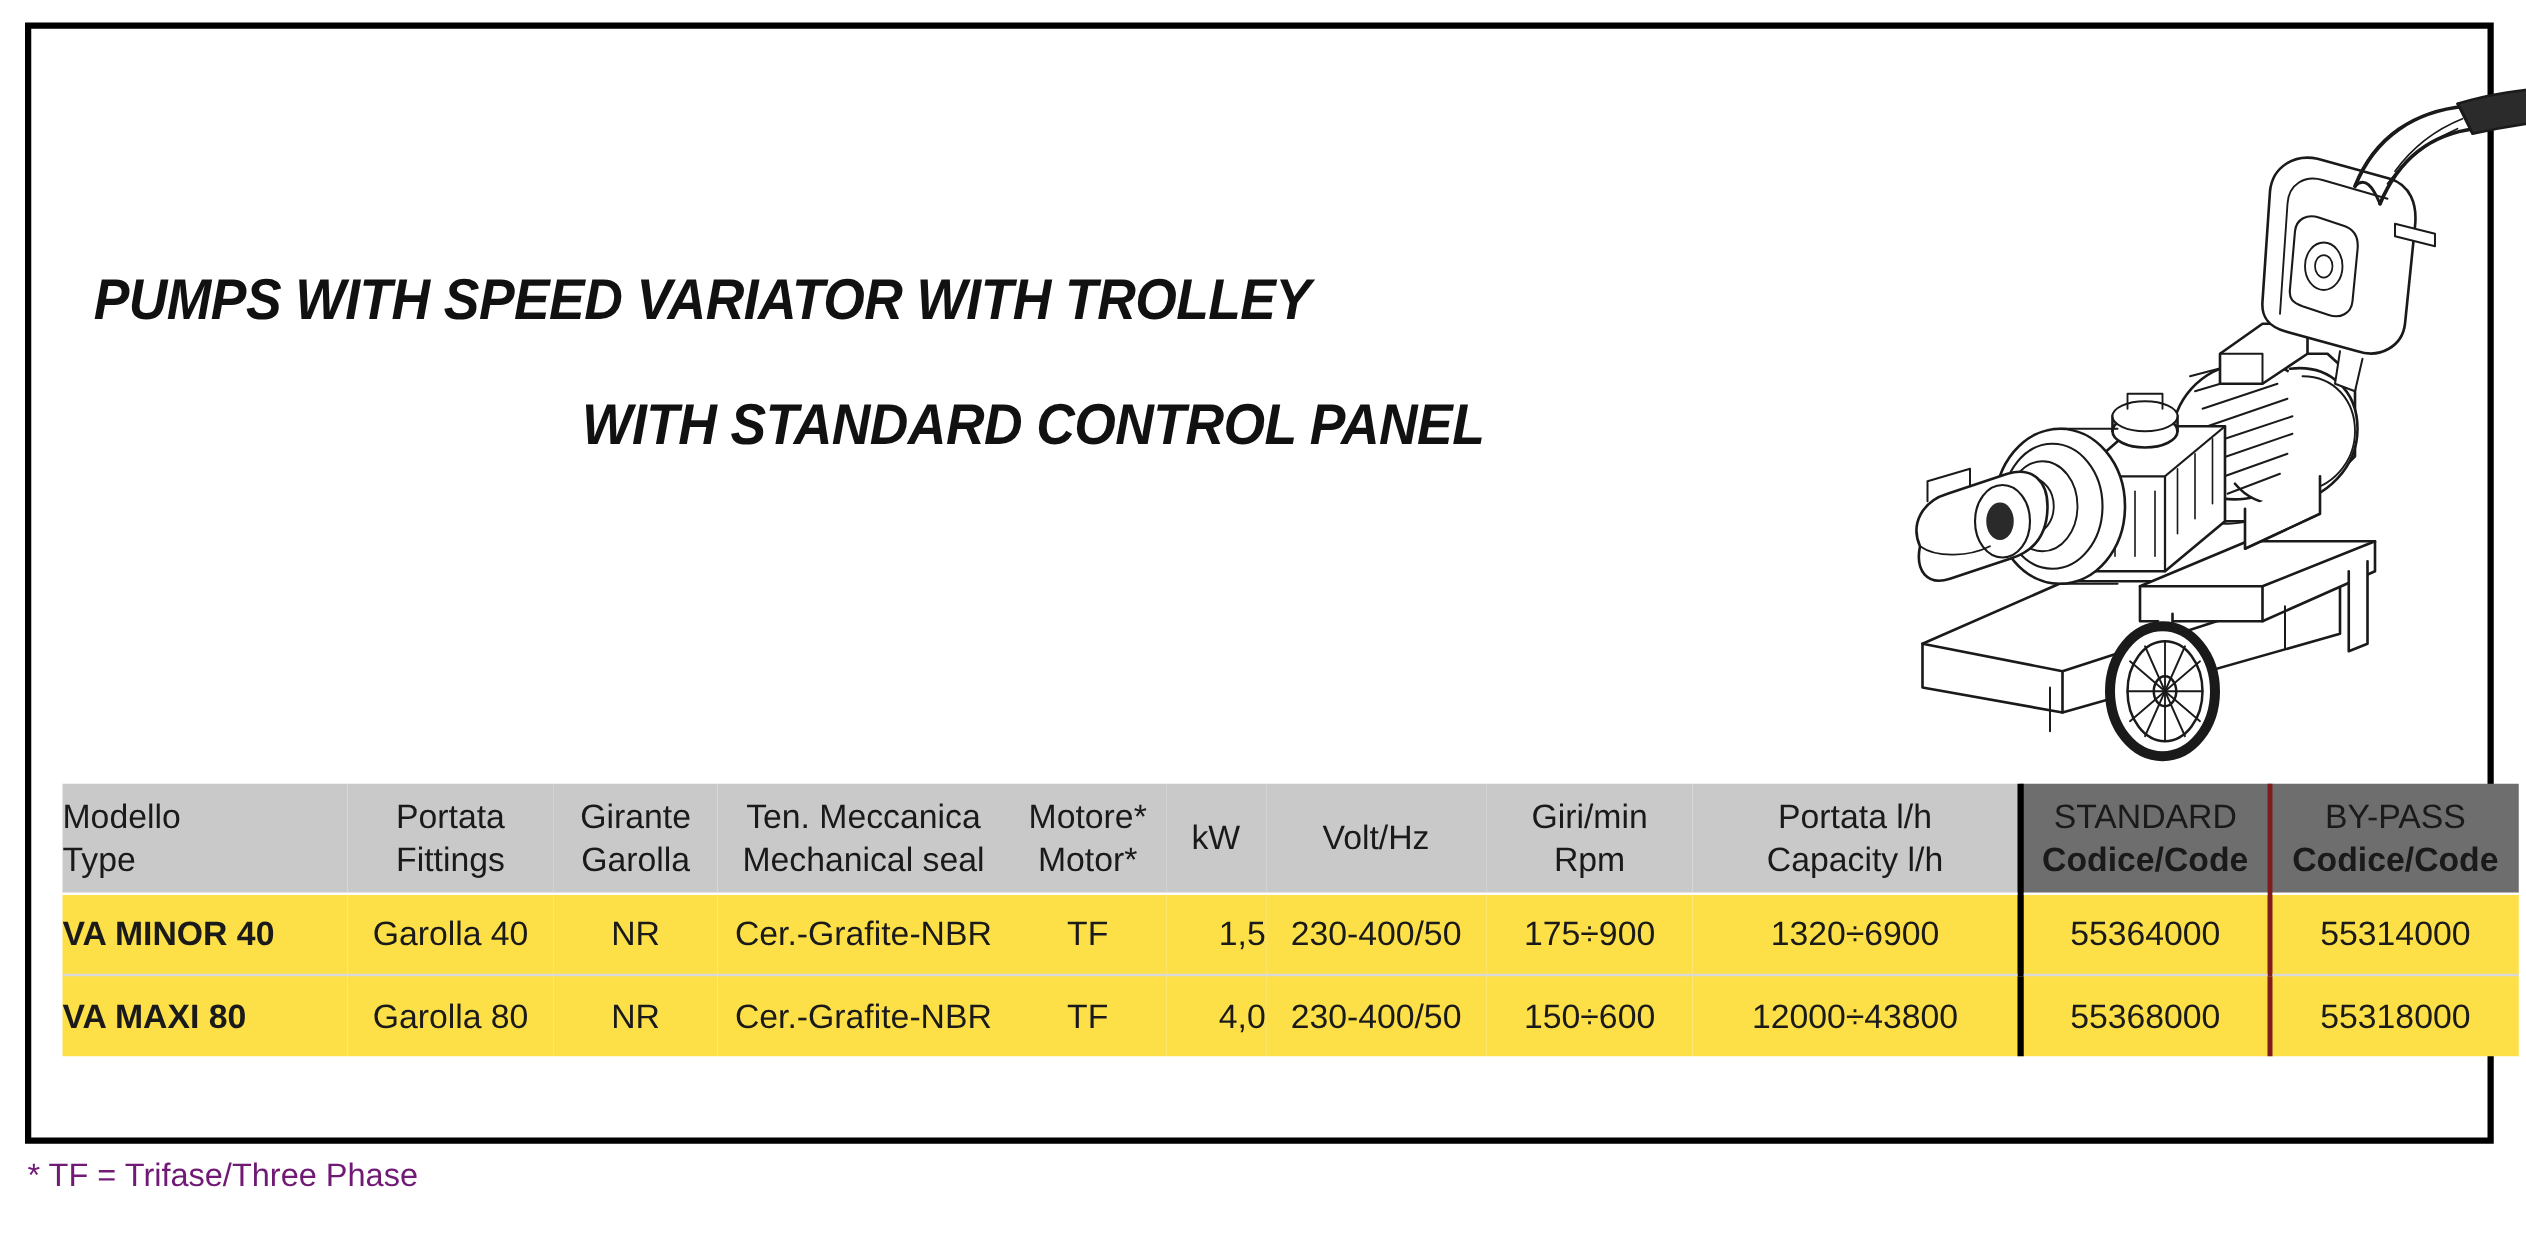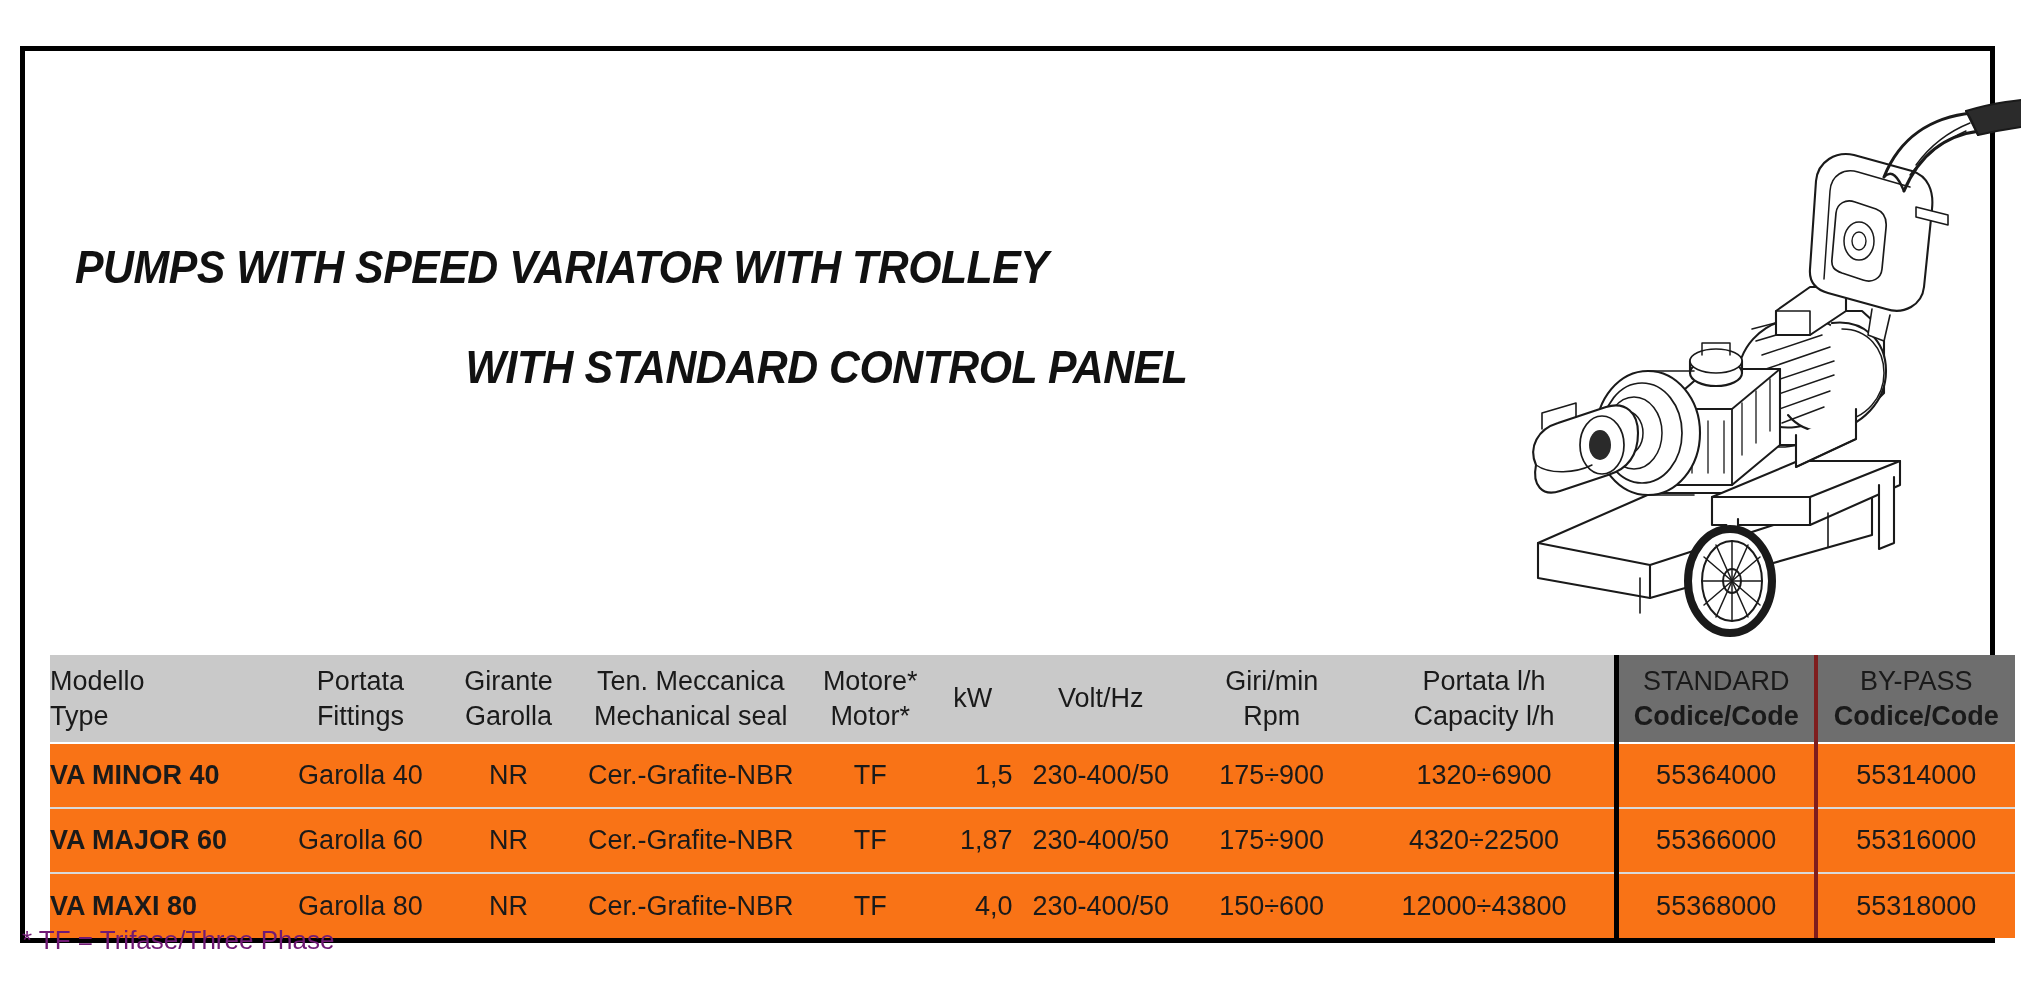--- a/index.html
+++ b/index.html
@@ -19,21 +19,20 @@
   
   #panel {
     position: absolute;
     left: 20px;
     top: 18px;
     width: 1975px;
     height: 897px;
     box-sizing: border-box;
     border: 5px solid #000000;
     background: #ffffff;
-    margin-top: 28px;
   }
 
   
   #title-block {
     position: absolute;
     left: 50px;
     top: 192px;
     width: 1390px;
   }
   .title-line {
@@ -97,21 +96,21 @@
   thead th.code-head {
     background: #6e6e6e;
     color: #ffffff;
   }
   thead th.code-head .h1 { font-weight: normal; }
   thead th.code-head .h2 { font-weight: bold; }
 
   
   tbody td {
     height: 65px;
-    background: #f97316;
+    background: #fde047;
     border-top: 2px solid #d9d9d9;
     padding: 0 4px;
     box-sizing: border-box;
     white-space: nowrap;
   }
   tbody tr:first-child td { border-top: 2px solid #ffffff; }
 
   td.model, th.model  { text-align: left;  padding-left: 14px; }
   td.model { font-weight: bold; }
 
@@ -345,33 +344,20 @@
         <td class="c">Garolla 40</td>
         <td class="c">NR</td>
         <td class="c">Cer.-Grafite-NBR</td>
         <td class="c">TF</td>
         <td class="r">1,5</td>
         <td class="c">230-400/50</td>
         <td class="c">175÷900</td>
         <td class="c">1320÷6900</td>
         <td class="c sep-left">55364000</td>
         <td class="c sep-mid">55314000</td>
-      </tr>
-      <tr>
-        <td class="model">VA MAJOR 60</td>
-        <td class="c">Garolla 60</td>
-        <td class="c">NR</td>
-        <td class="c">Cer.-Grafite-NBR</td>
-        <td class="c">TF</td>
-        <td class="r">1,87</td>
-        <td class="c">230-400/50</td>
-        <td class="c">175÷900</td>
-        <td class="c">4320÷22500</td>
-        <td class="c sep-left">55366000</td>
-        <td class="c sep-mid">55316000</td>
       </tr>
       <tr>
         <td class="model">VA MAXI 80</td>
         <td class="c">Garolla 80</td>
         <td class="c">NR</td>
         <td class="c">Cer.-Grafite-NBR</td>
         <td class="c">TF</td>
         <td class="r">4,0</td>
         <td class="c">230-400/50</td>
         <td class="c">150÷600</td>

